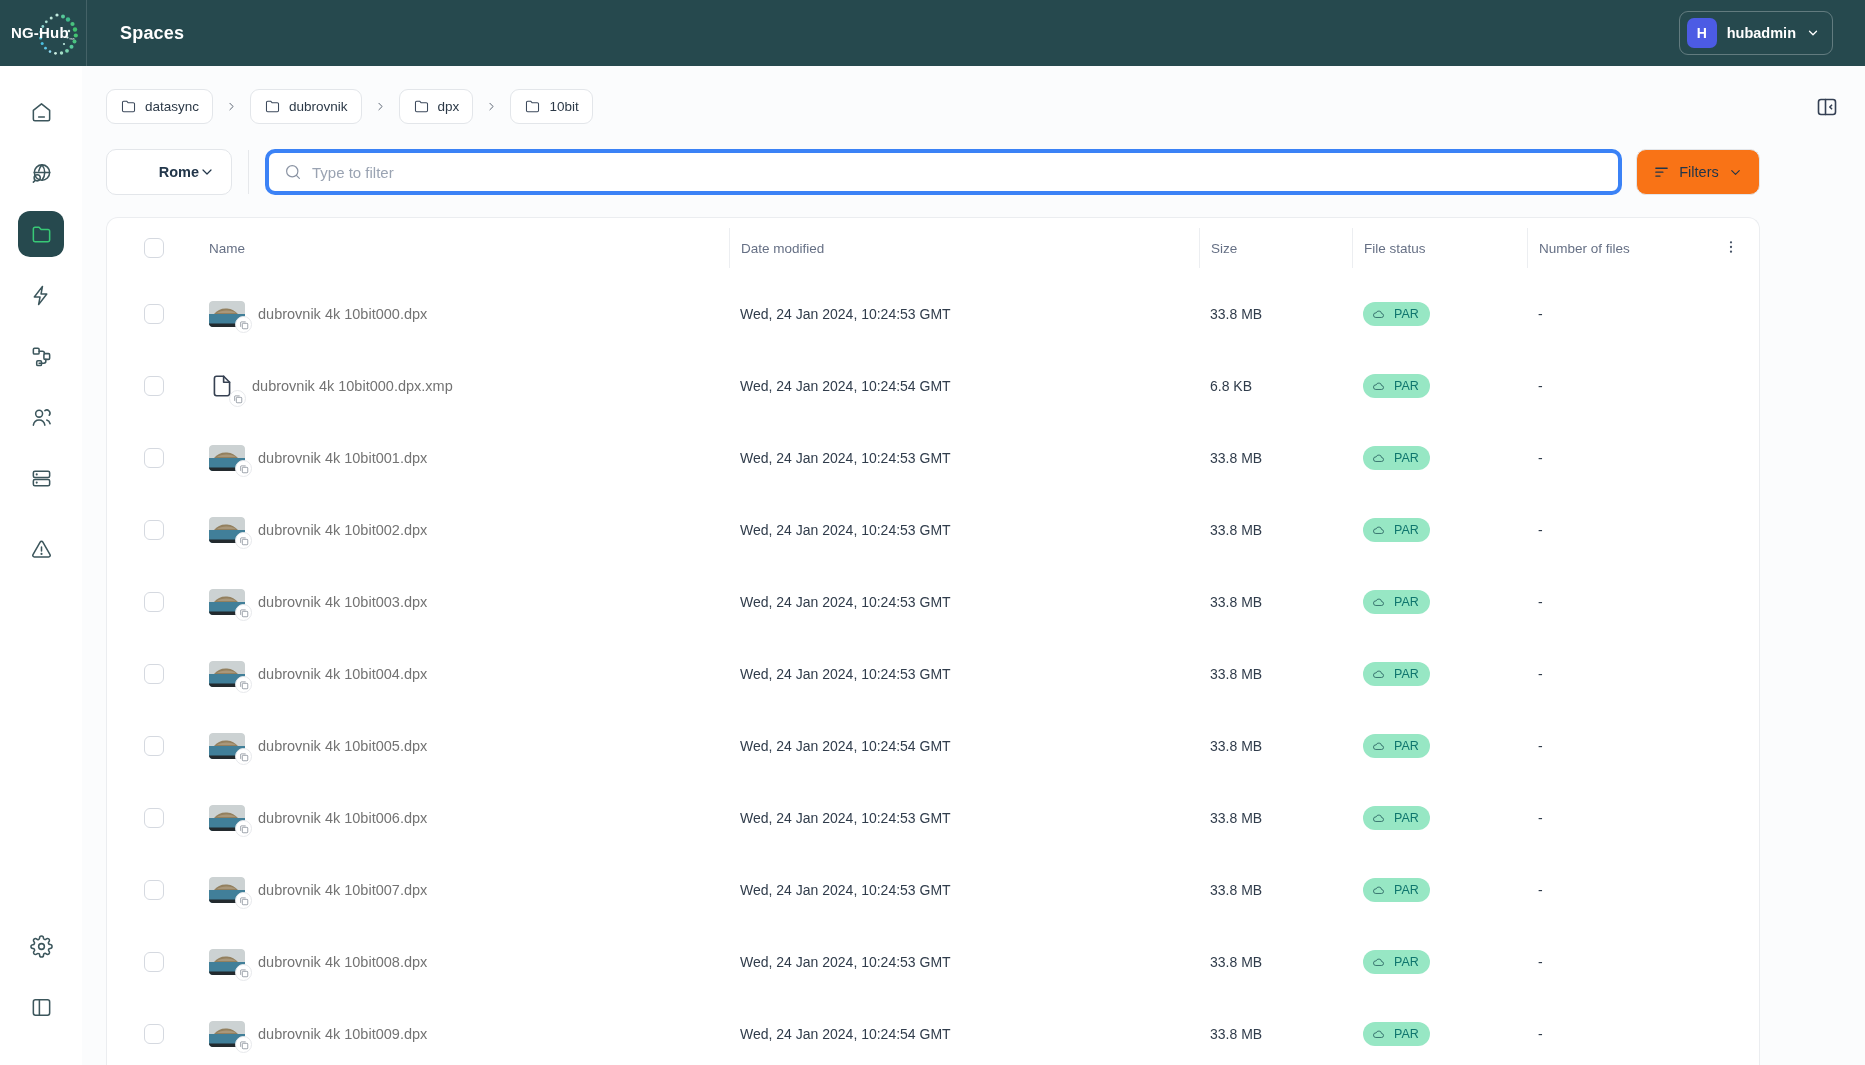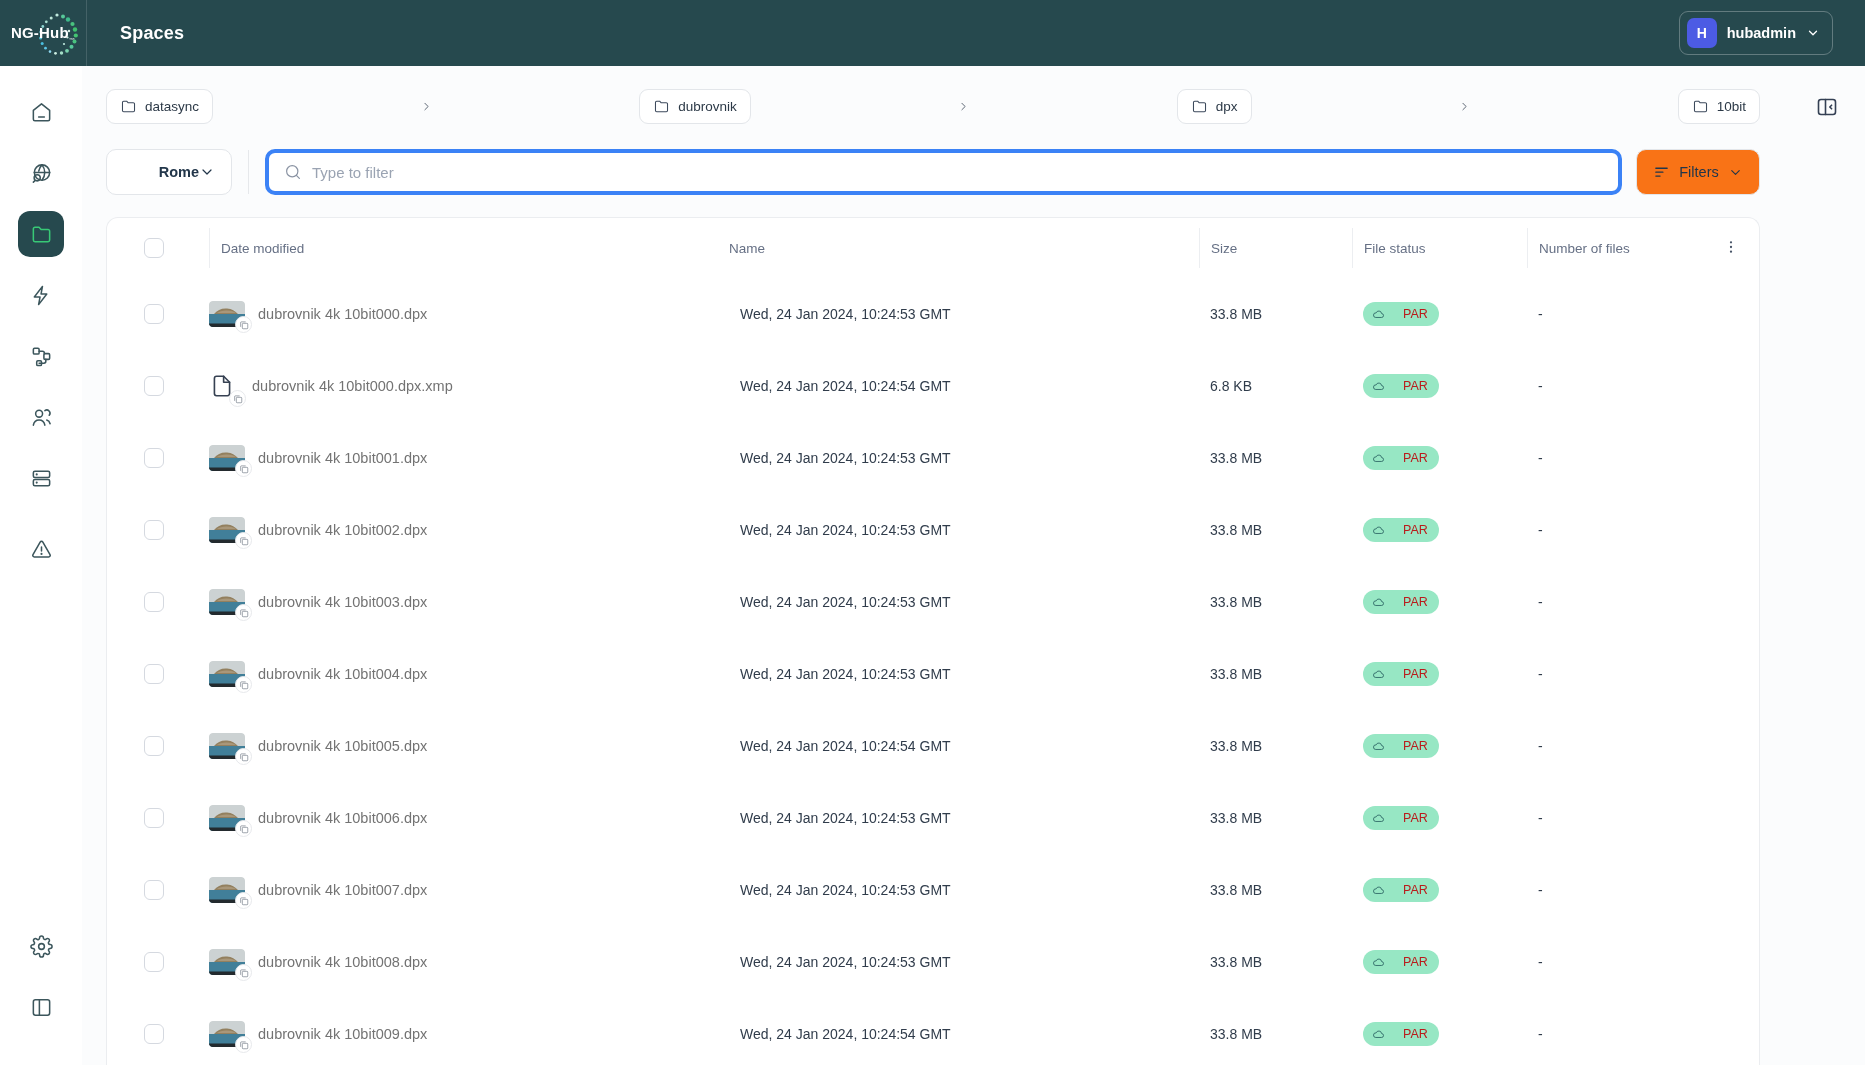--- a/index.html
+++ b/index.html
@@ -28,21 +28,21 @@
     margin-bottom:15px; cursor:pointer; background:transparent; border:none; }
   .nav-btn svg { stroke:#3c565c; fill:none; stroke-width:1.6; stroke-linecap:round; stroke-linejoin:round; }
   .nav-btn.active { background:#26494e; }
   .nav-btn.active svg { stroke:#38c976; }
   .nav-btn.alerts { margin-top:10px; }
   .nav-bottom { margin-top:auto; padding-bottom:20px; display:flex; flex-direction:column; align-items:center; }
 
   .main { flex:1; position:relative; padding:23px 105px 0 24px; }
 
   
-  .breadcrumb { display:flex; align-items:center; gap:9px;justify-content:space-between; }
+  .breadcrumb { display:flex; align-items:center; gap:9px; }
   .crumb { display:flex; align-items:center; gap:8px; background:#fff; border:1px solid #e3e6ea; border-radius:9px;
     height:35px; padding:0 13px; cursor:pointer; }
   .crumb svg { stroke:#3d4a5c; fill:none; stroke-width:1.5; stroke-linejoin:round; }
   .crumb-label { font-size:13.5px; color:#2c3947; }
   .crumb-sep { stroke:#5b6573; fill:none; stroke-width:1.8; stroke-linecap:round; stroke-linejoin:round; margin:0 3px; }
   .panel-toggle { position:absolute; top:29px; right:26px; background:none; border:none; cursor:pointer; }
   .panel-toggle svg { stroke:#344054; fill:none; stroke-width:1.6; stroke-linecap:round; stroke-linejoin:round; }
 
   
   .toolbar { display:flex; align-items:center; margin-top:25px; height:46px; }
@@ -78,21 +78,21 @@
   .thumb-wrap { position:relative; width:36px; height:26px; flex:0 0 auto; }
   .thumb { width:36px; height:26px; border-radius:4px; display:block; }
   .doc-icon { display:block; }
   .copies-badge { position:absolute; right:-7px; bottom:-6px; width:17px; height:17px; border-radius:50%;
     background:#fff; border:1px solid #e7e9ec; display:flex; align-items:center; justify-content:center; }
   .copies-badge svg { stroke:#5b6573; fill:none; stroke-width:1.4; stroke-linejoin:round; }
   .doc-row .thumb-wrap { height:30px; width:30px; }
   .fname { font-size:14.5px; color:#737373; }
   .fdate, .fsize, .ffiles { font-size:14px; color:#303c4b; padding-left:11px; }
   .fstatus { padding-left:11px; }
-  .badge { display:inline-flex; align-items:center; gap:18px; background:#97e7c4; color:#b91c1c;
+  .badge { display:inline-flex; align-items:center; gap:9px; background:#97e7c4; color:#0f766e;
     border-radius:999px; padding:5px 11px 5px 9px; font-size:12.5px; }
   .badge svg { stroke:#154a50; fill:none; stroke-width:1.3; }
 </style>
 </head>
 <body>
 
 <header class="topbar">
   <div class="logo-area">
     <svg class="logo-ring" width="46" height="46" viewBox="0 0 46 46">
       <g>
@@ -279,22 +279,22 @@
         <span class="flt-label">Filters</span>
         <svg class="chev2" width="15" height="15" viewBox="0 0 24 24">
             <path d="M6 9l6 6 6-6"></path>
           </svg>
       </button>
     </div>
 
     <section class="card">
       <div class="trow thead">
         <span class="cb" role="checkbox" aria-checked="false"></span>
+        <div class="th first">Name</div>
         <div class="th">Date modified</div>
-        <div class="th first">Name</div>
         <div class="th">Size</div>
         <div class="th">File status</div>
         <div class="th">Number of files</div>
         <button class="kebab">
           <svg width="16" height="16" viewBox="0 0 24 24">
               <circle cx="12" cy="5" r="1.7"></circle>
               <circle cx="12" cy="12" r="1.7"></circle>
               <circle cx="12" cy="19" r="1.7"></circle>
             </svg>
         </button>

